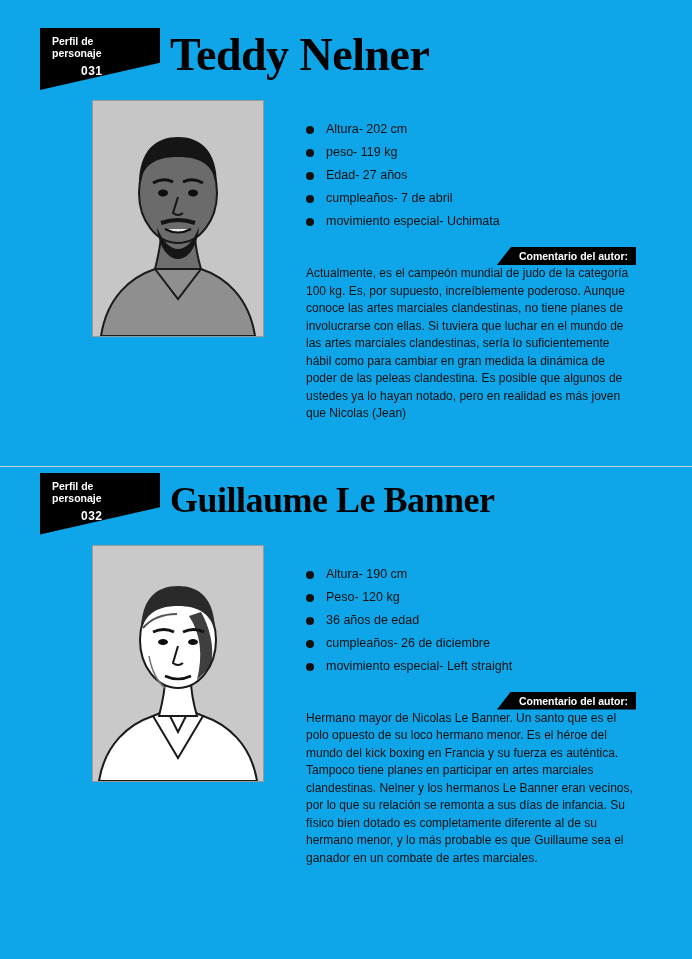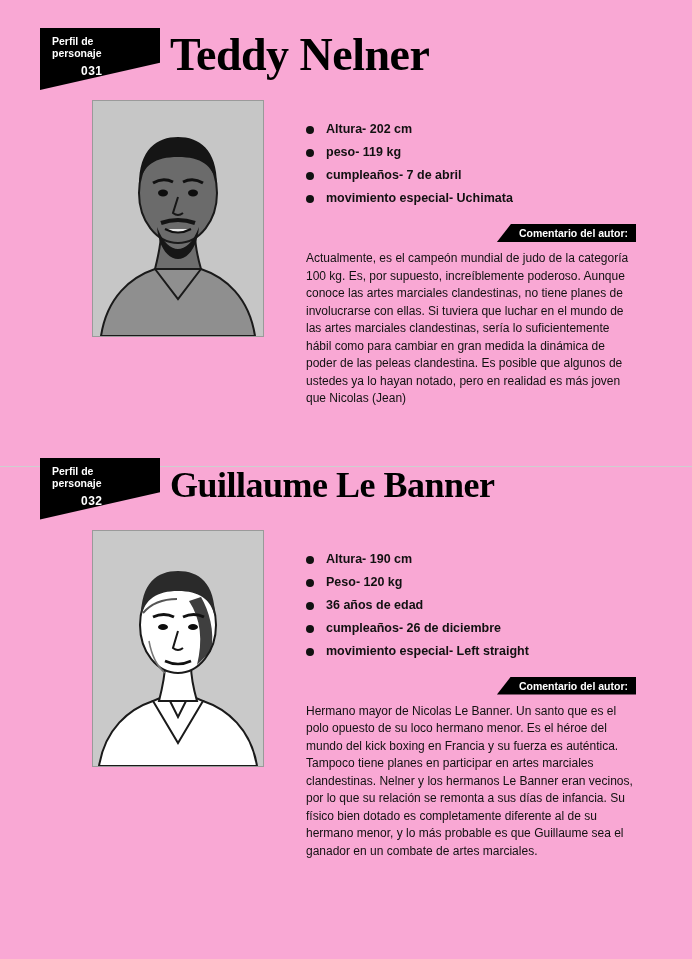--- a/index.html
+++ b/index.html
@@ -12,21 +12,21 @@
     height: 959px;
     font-family: "Liberation Sans", sans-serif;
     color: #000000;
     position: relative;
     overflow: hidden;
   }
   .page {
     width: 692px;
     height: 959px;
     position: relative;
-    background: #f9a8d4;
+    background: #0ea5e9;
   }
 
   
   .profile {
     position: relative;
     width: 692px;
   }
   .profile.first { padding-top: 28px; }
   .profile.second { padding-top: 18px; }
 
@@ -105,21 +105,20 @@
     list-style: none;
     margin: 18px 0 0 0;
     padding: 0;
   }
   .stats li {
     position: relative;
     padding-left: 20px;
     font-size: 12.5px;
     line-height: 23px;
     color: #111;
-    font-weight: bold;
   }
   .stats li::before {
     content: "";
     position: absolute;
     left: 0;
     top: 8px;
     width: 8px;
     height: 8px;
     background: #111;
     border-radius: 50%;
@@ -139,21 +138,21 @@
     background: #000;
     color: #fff;
     font-size: 10.5px;
     font-weight: bold;
     line-height: 18px;
     padding: 0 8px 0 22px;
     clip-path: polygon(14px 0, 100% 0, 100% 100%, 0 100%);
     white-space: nowrap;
   }
   .comment-body {
-    margin-top: 8px;
+    margin-top: 0;
     font-size: 12px;
     line-height: 17.5px;
     color: #111;
     text-align: left;
   }
 
   .divider {
     position: absolute;
     left: 0;
     width: 692px;
@@ -205,20 +204,21 @@
           <path d="M64 126 C66 148 76 158 85 158 C94 158 104 148 106 126 C100 142 92 148 85 148 C78 148 70 142 64 126 Z" fill="#161616"></path>
 
           <path d="M62 168 L85 198 L108 168" fill="none" stroke="#1a1a1a" stroke-width="2"></path>
         </svg>
       </div>
 
       <div class="right-col">
         <ul class="stats">
           <li>Altura-  202 cm</li>
           <li>peso-  119 kg</li>
+          <li>Edad-  27 años</li>
           <li>cumpleaños-  7 de abril</li>
           <li>movimiento especial-  Uchimata</li>
         </ul>
 
         <div class="comment-head">
           <span class="tag">Comentario del autor:</span>
         </div>
         <div class="comment-body">Actualmente, es el campeón mundial de judo de la categoría 100 kg. Es, por supuesto, increíblemente poderoso. Aunque conoce las artes marciales clandestinas, no tiene planes de involucrarse con ellas. Si tuviera que luchar en el mundo de las artes marciales clandestinas, sería lo suficientemente hábil como para cambiar en gran medida la dinámica de poder de las peleas clandestina. Es posible que algunos de ustedes ya lo hayan notado, pero en realidad es más joven que Nicolas (Jean)</div>
       </div>
     </div>

